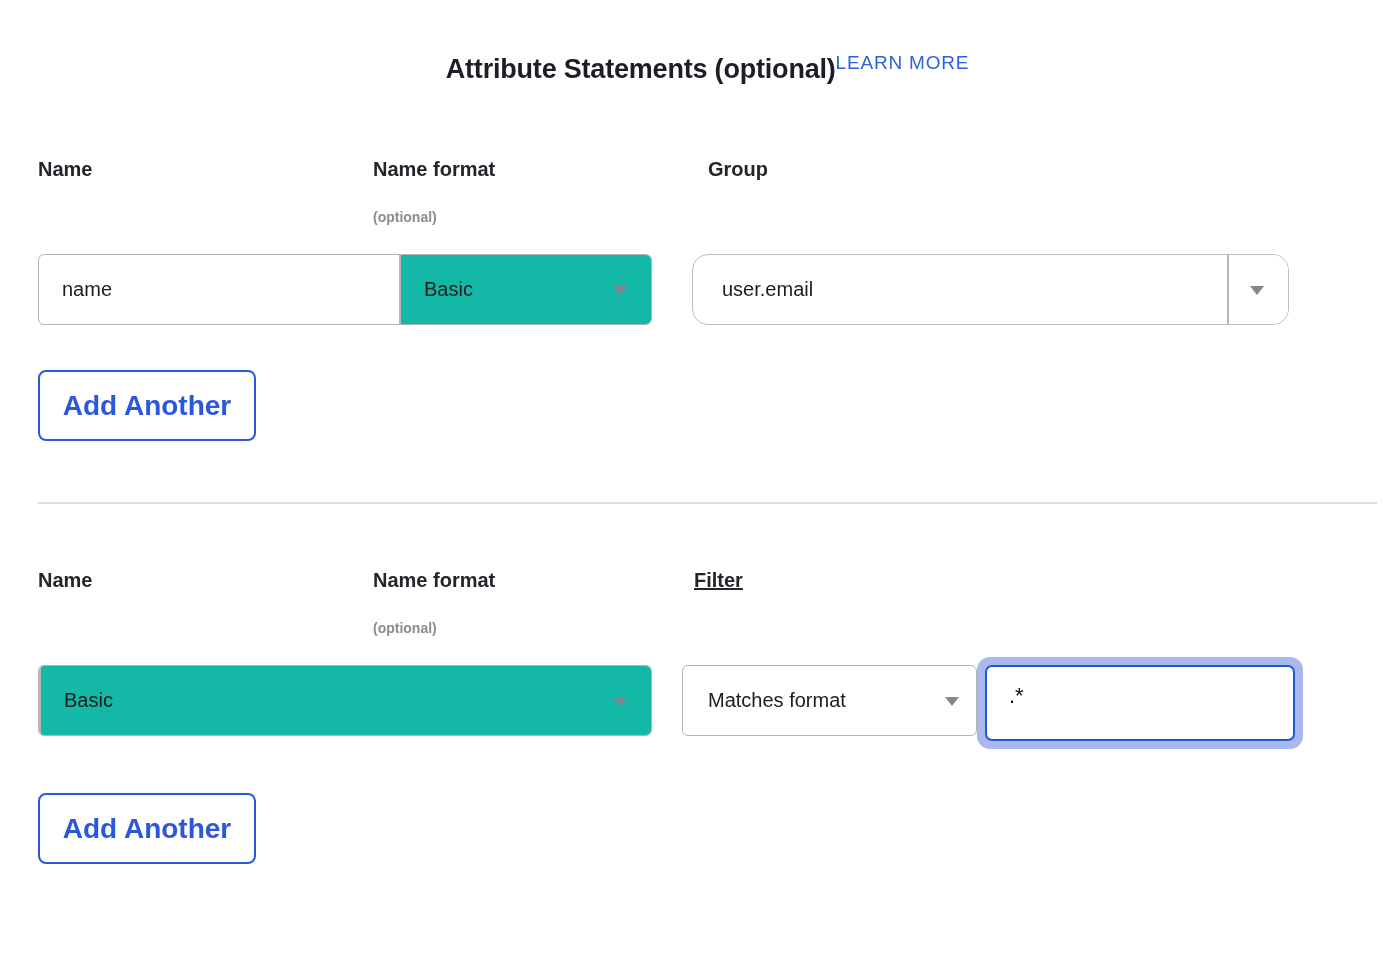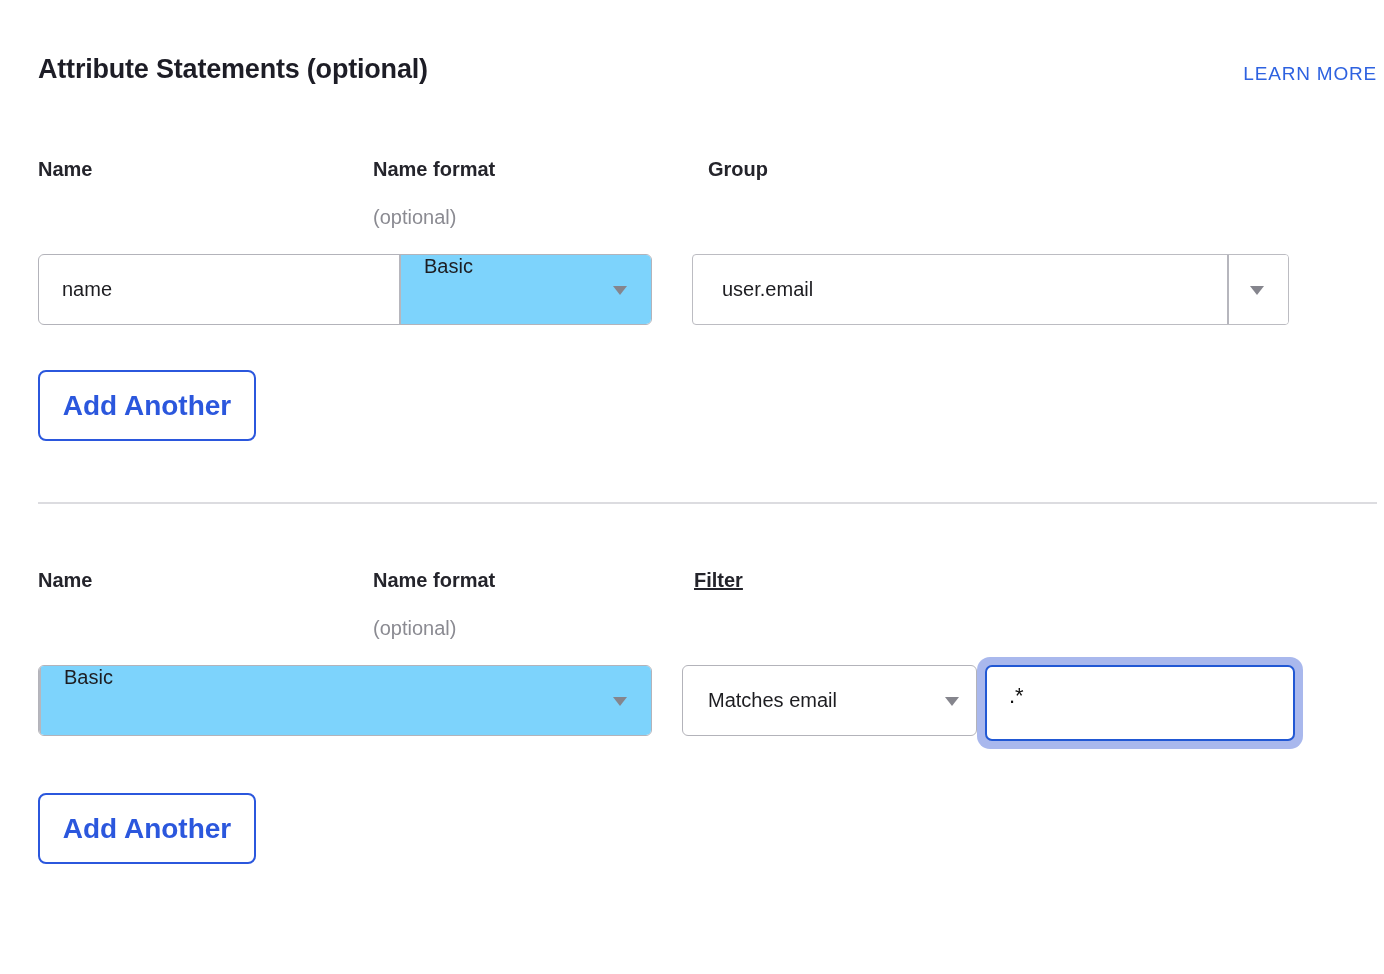--- a/index.html
+++ b/index.html
@@ -6,62 +6,62 @@
   html,body { background:#ffffff; }
   body {
     width:1384px; height:974px;
     font-family:"Liberation Sans", sans-serif;
     color:#1d1d21;
     overflow:hidden;
   }
   .page { width:1384px; height:974px; padding-left:38px; padding-right:7px; }
 
   
-  .section-header { display:flex; justify-content:space-between; align-items:flex-start; }
+  .section-header { display:flex; justify-content:center; align-items:flex-start; }
   .section-header.first { margin-top:52px; }
   h2 { font-size:27px; line-height:34px; font-weight:700; letter-spacing:-0.2px; color:#1d1d26; }
   .learn-more {
     font-size:19px; font-weight:500; letter-spacing:0.8px;
-    color:#2e62e0; text-decoration:none; margin-top:11px; cursor:pointer;
+    color:#2e62e0; text-decoration:none; margin-top:0; cursor:pointer;
   }
 
   
   .labels-row { display:grid; grid-template-columns:335px 335px auto; margin-top:70px; }
   .labels-row.second { margin-top:63px; }
   .lbl { font-size:20px; font-weight:700; line-height:26px; color:#24242b; display:block; }
-  .note { font-size:20px; font-weight:400; line-height:26px; color:#8b8b92; display:block; margin-top:22px; }
+  .note { font-size:14px; font-weight:700; line-height:26px; color:#8b8b92; display:block; margin-top:22px; }
   .lbl-filter { margin-left:-14px;text-decoration:underline; }
 
   
   .controls-row { display:flex; align-items:flex-start; margin-top:24px; }
 
   .joined-group {
     display:flex; width:614px; height:71px;
     border:1px solid #b3b3ba; border-radius:6px; background:#fff; overflow:hidden;
   }
   .joined-group input {
     width:360px; border:none; outline:none; font-family:"Liberation Sans", sans-serif;
     font-size:20px; color:#1d1d21; padding-left:23px; background:transparent;
   }
   .vdivider { width:2px; background:#b6b6bd; height:100%; }
 
   .select {
-    position:relative; display:flex; align-items:flex-start; flex:1;
-    padding-left:23px; font-size:20px; color:#1d1d21; cursor:pointer; background:#7dd3fc;
+    position:relative; display:flex; align-items:center; flex:1;
+    padding-left:23px; font-size:20px; color:#1d1d21; cursor:pointer; background:#14b8a6;
   }
   .tri {
     position:absolute; right:24px; top:50%; margin-top:-4px;
     width:0; height:0;
     border-left:7px solid transparent; border-right:7px solid transparent;
     border-top:9px solid #85858d;
   }
 
   .value-combo {
     display:flex; width:597px; height:71px; margin-left:40px;
-    border:1px solid #bcbcc2; border-radius:4px; background:#fff; overflow:hidden;
+    border:1px solid #bcbcc2; border-radius:16px; background:#fff; overflow:hidden;
   }
   .value-combo input {
     flex:1; border:none; outline:none; font-family:"Liberation Sans", sans-serif;
     font-size:20px; color:#1d1d21; padding-left:29px; background:transparent;
   }
   .arrow-cell { position:relative; width:59px; cursor:pointer; background:#fff; }
 
   .standalone-select {
     position:relative; display:flex; align-items:center;
     width:295px; height:71px; margin-left:30px;
@@ -157,21 +157,21 @@
     <div class="controls-row">
       <div class="joined-group">
         <div class="vdivider"></div>
         <div class="select">
           <span>Basic</span>
           <span class="tri"></span>
         </div>
       </div>
 
       <div class="standalone-select">
-        <span>Matches email</span>
+        <span>Matches format</span>
         <span class="tri"></span>
       </div>
 
       <div class="focus-wrap">
         <input type="text" value=".*" style="">
       </div>
     </div>
 
     <button class="add-another second">Add Another</button>
   </section>

